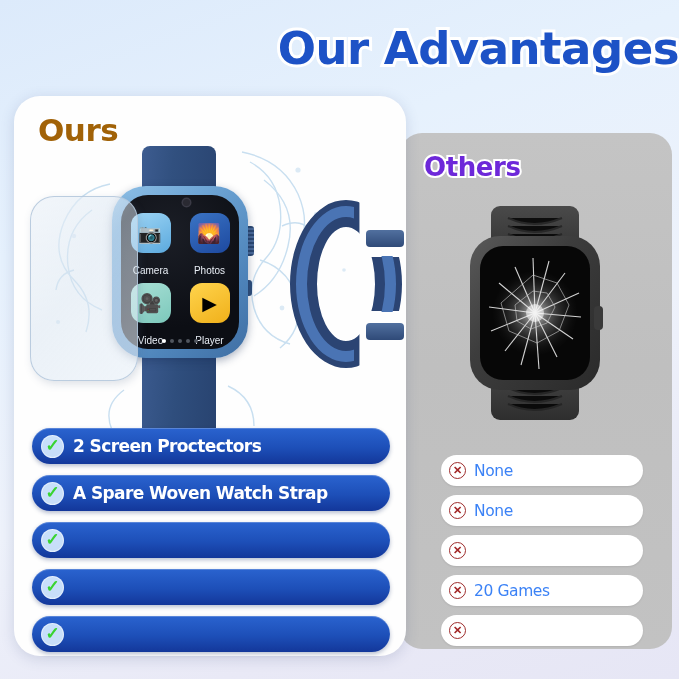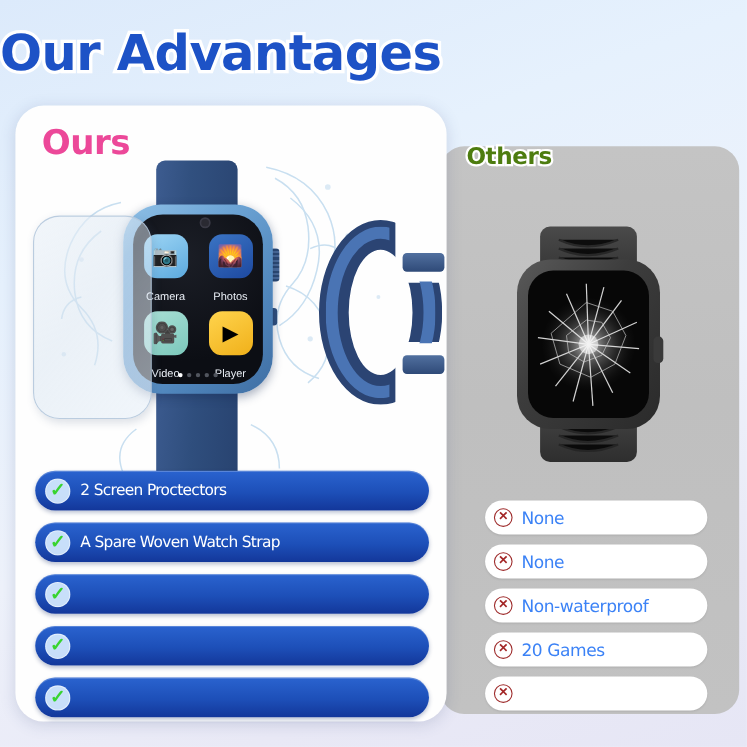--- a/index.html
+++ b/index.html
@@ -8,21 +8,21 @@
     font-family: "Liberation Sans", sans-serif;
     background: linear-gradient(160deg, #dceafb 0%, #e6f1fd 28%, #eef2fb 58%, #e9e9f6 82%, #e6e6f5 100%);
     position: relative;
     overflow: hidden;
   }
   #stage { position: absolute; inset: 0; }
 
   
   .title {
     position: absolute; top: 22px; left: 0; width: 679px;
-    text-align: left;
+    text-align: right;
     font-size: 45px; font-weight: 800; letter-spacing: -0.5px;
     color: #1d52c6;
     -webkit-text-stroke: 6px #ffffff;
     paint-order: stroke fill;
     font-family: "DejaVu Sans", sans-serif;
   }
 
   
   .panel-others {
     position: absolute; left: 400px; top: 133px;
@@ -34,27 +34,27 @@
     position: absolute; left: 14px; top: 96px;
     width: 392px; height: 560px;
     background: #fefefe;
     border-radius: 26px;
     box-shadow: 0 3px 14px rgba(60,80,130,0.18);
     overflow: hidden;
   }
 
   .label-ours {
     position: absolute; left: 38px; top: 112px;
-    font-size: 31px; font-weight: 800; color: #ec4899;
+    font-size: 31px; font-weight: 800; color: #a16207;
     font-family: "DejaVu Sans", sans-serif;
     letter-spacing: -0.5px;
   }
   .label-others {
-    position: absolute; left: 424px; top: 130px;
-    font-size: 21px; font-weight: 800; color: #4d7c0f;
+    position: absolute; left: 424px; top: 152px;
+    font-size: 26px; font-weight: 800; color: #6d28d9;
     font-family: "DejaVu Sans", sans-serif;
     -webkit-text-stroke: 4px #ffffff;
     paint-order: stroke fill;
     letter-spacing: -0.4px;
   }
 
   
   .hero { position: absolute; left: 14px; top: 140px; width: 392px; height: 290px; }
 
   .splash { position: absolute; left: 0; top: 0; width: 392px; height: 290px; opacity: .85; }
@@ -163,21 +163,21 @@
   }
   .pill .check {
     width: 23px; height: 23px; border-radius: 50%;
     background: rgba(215,235,255,0.92);
     display: flex; align-items: center; justify-content: center;
     flex: none; margin-right: 9px;
     border: 1.5px solid rgba(255,255,255,0.5);
   }
   .pill .check span { color: #38d430; font-size: 17px; font-weight: 900; line-height: 1; margin-top: -1px; }
   .pill .ptxt {
-    color: #ffffff; font-size: 14px; font-weight: 400;
+    color: #ffffff; font-size: 17px; font-weight: 700;
     font-family: "DejaVu Sans", sans-serif; letter-spacing: -0.6px;
     white-space: nowrap;
   }
 
   
   .cons { position: absolute; left: 441px; top: 455px; width: 202px; }
   .con {
     height: 31px; margin-bottom: 9px;
     background: #ffffff; border-radius: 16px;
     display: flex; align-items: center; padding-left: 8px;
@@ -266,21 +266,20 @@
     <div class="con">
       <span class="x">✕</span>
       <span class="ctxt">None</span>
     </div>
     <div class="con">
       <span class="x">✕</span>
       <span class="ctxt">None</span>
     </div>
     <div class="con">
       <span class="x">✕</span>
-      <span class="ctxt">Non-waterproof</span>
     </div>
     <div class="con">
       <span class="x">✕</span>
       <span class="ctxt">20 Games</span>
     </div>
     <div class="con">
       <span class="x">✕</span>
     </div>
   </div>
 

